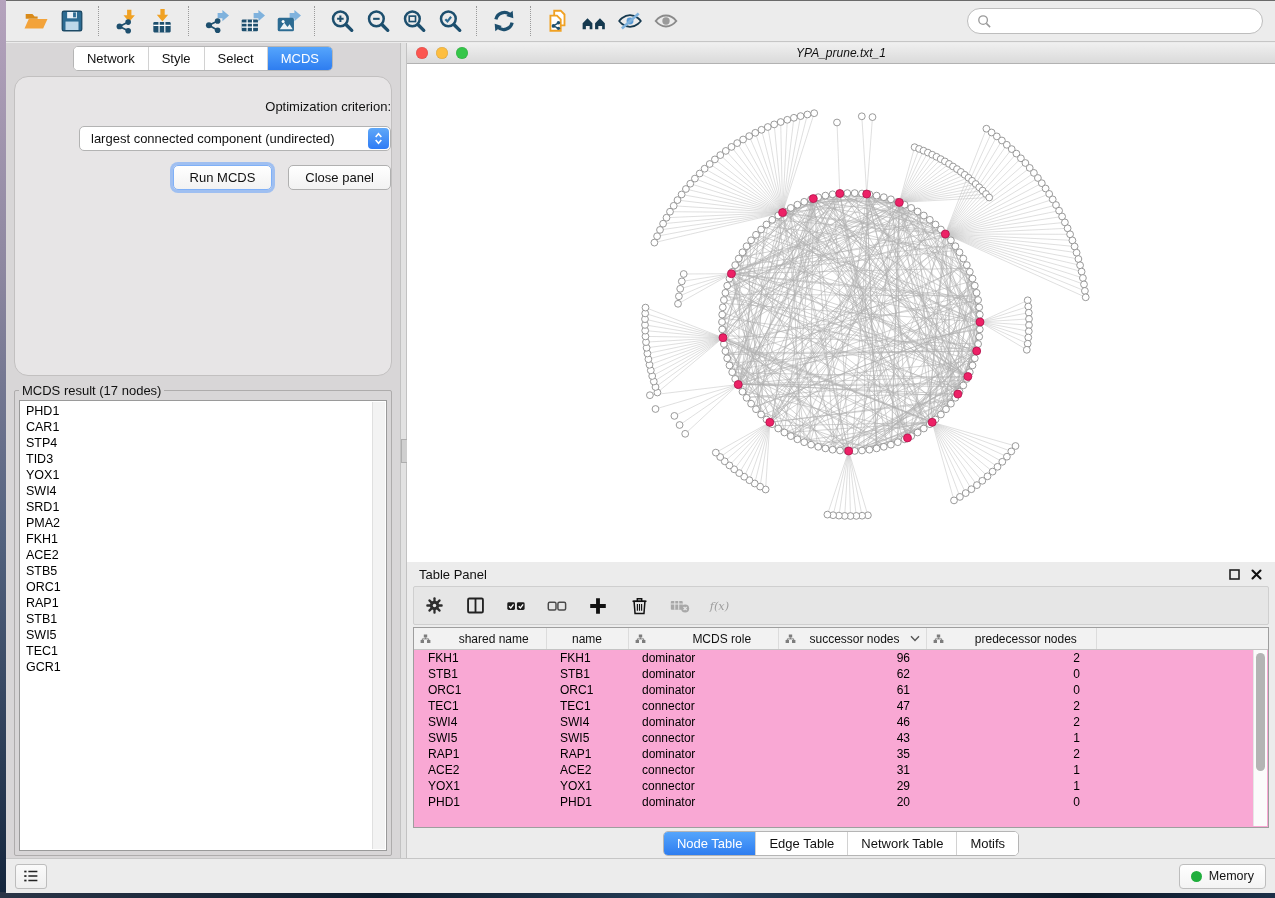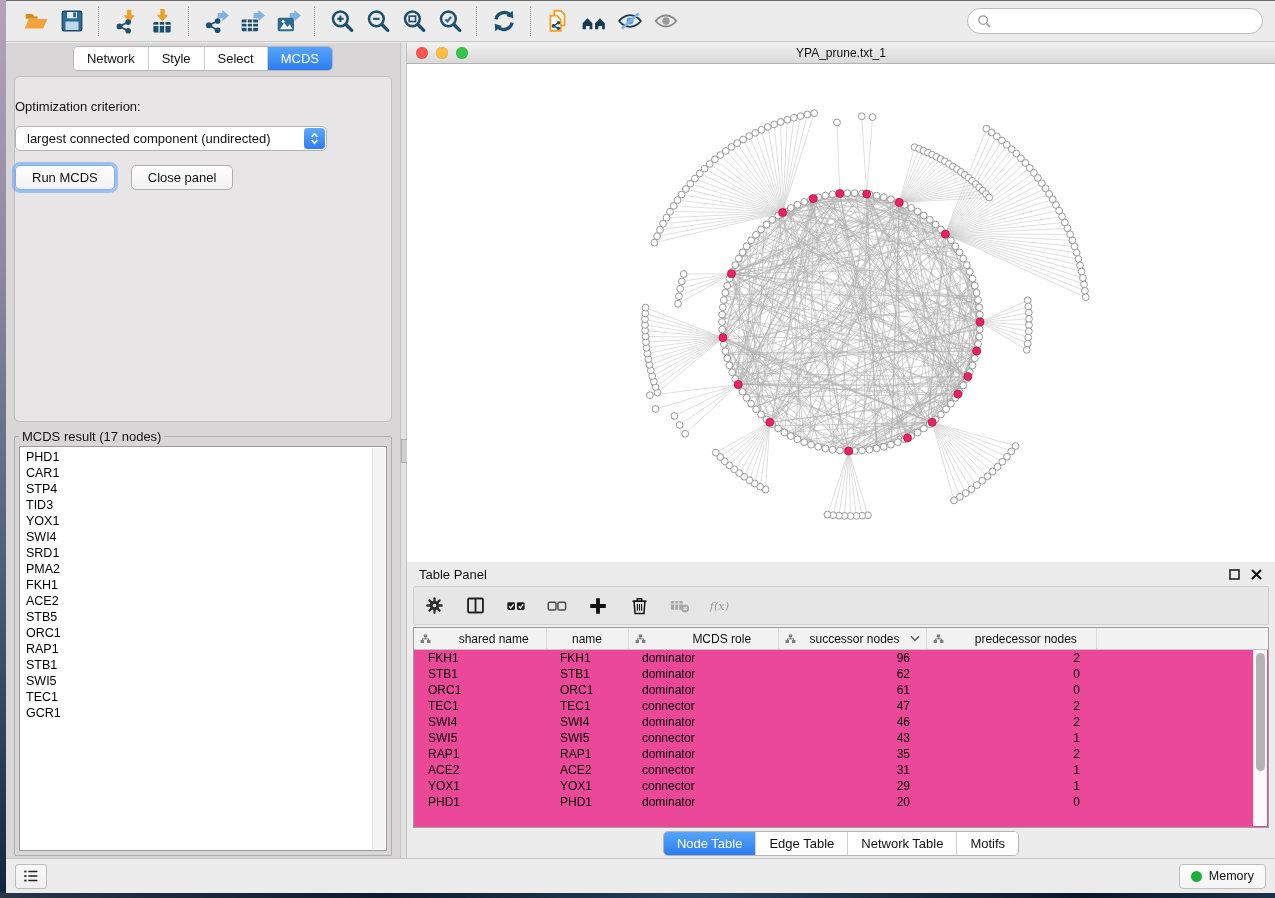--- a/index.html
+++ b/index.html
@@ -26,22 +26,22 @@
   
   .control-panel{width:394px;background:#d8d6d7;display:flex;flex-direction:column;box-sizing:border-box;}
   .cp-header{height:25px;display:flex;align-items:center;padding:0 10px;font-size:13px;color:#111;}
   .win-btns{margin-left:auto;display:flex;gap:9px;align-items:center;}
   .win-btn{background:none;border:none;padding:0;width:13px;height:13px;display:flex;align-items:center;justify-content:center;cursor:pointer;}
   .seg{display:inline-flex;background:#fff;border:1px solid #b5b5b5;border-radius:5px;overflow:hidden;font-size:13px;}
   .seg button{padding:4px 13px;background:#fff;border:none;border-right:1px solid #d2d2d2;color:#111;font-size:13px;cursor:pointer;font-family:"Liberation Sans",sans-serif;}
   .seg button:last-child{border-right:none;}
   .seg button.active{background:linear-gradient(#55a5fc,#2e7df0);color:#fff;}
   .cp-tabs{display:flex;justify-content:center;margin:3px 0 0;}
-  .cp-content{margin:5px 8px 0;background:#e7e5e6;border:1px solid #c2c0c0;border-radius:5px;height:346px;
-    display:flex;flex-direction:column;align-items:flex-start;box-sizing:border-box;flex:0 0 auto;}
+  .cp-content{margin:5px 8px 0;background:#e7e5e6;border:1px solid #c2c0c0;border-radius:14px;height:300px;
+    display:flex;flex-direction:column;align-items:flex-end;box-sizing:border-box;flex:0 0 auto;}
   .opt-label{margin-top:22px;font-size:13px;color:#111;}
   .dropdown{margin-top:12px;width:312px;height:25px;background:#fff;border:1px solid #b3b3b3;border-radius:5px;
     display:flex;align-items:center;box-sizing:border-box;cursor:pointer;}
   .dropdown .val{flex:1;font-size:13px;padding-left:11px;color:#111;white-space:nowrap;}
   .dropdown .stepper{width:21px;height:21px;margin-right:1px;border-radius:4px;background:linear-gradient(#5fa8f8,#2f7bf5);
     display:flex;align-items:center;justify-content:center;}
   .btn-row{margin-top:14px;display:flex;gap:16px;}
   .pushbtn{height:25px;padding:0 16px;background:linear-gradient(#ffffff,#f2f2f2);border:1px solid #b0b0b0;border-radius:5px;
     font-size:13px;color:#111;cursor:pointer;font-family:"Liberation Sans",sans-serif;}
   .pushbtn.focused{border-color:#7fb0f7;box-shadow:0 0 0 3px rgba(100,160,250,.55);}
@@ -52,36 +52,36 @@
   .list-box::after{content:'';position:absolute;top:1px;bottom:1px;right:1px;width:12px;background:#f3f3f3;border-left:1px solid #e0e0e0;}
   .list-box ul{margin:2px 0 0;padding:0;list-style:none;}
   .list-box li{font-size:12.5px;line-height:16px;padding-left:6px;color:#000;}
 
   
   .splitter{width:7px;background:#e2e2e2;border-left:1px solid #c2c2c2;border-right:1px solid #c2c2c2;position:relative;box-sizing:border-box;cursor:col-resize;}
   .splitter-handle{position:absolute;top:396px;left:0;width:5px;height:22px;background:#cfcfcf;border:1px solid #aeaeae;}
 
   
   .right-col{flex:1;display:flex;flex-direction:column;min-width:0;}
-  .net-window{height:519px;display:flex;flex-direction:column;flex:0 0 auto;}
+  .net-window{height:519px;display:flex;flex-direction:column;flex:0 0 auto;font-style:italic;}
   .net-titlebar{height:20px;background:linear-gradient(#f0f0f0,#dadada);border-bottom:1px solid #b2b2b2;
     position:relative;display:flex;align-items:center;justify-content:center;font-size:12px;color:#111;}
   .lights{position:absolute;left:9px;top:4px;display:flex;gap:8px;}
   .light{width:12px;height:12px;border-radius:50%;border:none;padding:0;cursor:pointer;box-shadow:inset 0 0 1px rgba(0,0,0,.35);}
   .net-canvas{flex:1;background:#fff;position:relative;}
   .net-canvas svg{position:absolute;inset:0;width:100%;height:100%;}
 
   
   .table-panel{flex:1;background:#ececec;display:flex;flex-direction:column;min-height:0;}
   .tp-header{height:24px;display:flex;align-items:center;padding:0 12px;font-size:13px;color:#111;}
   .tp-toolbar{height:37px;background:#e6e6e6;border:1px solid #cfcfcf;border-radius:2px;margin:0 6px;
     display:flex;align-items:center;gap:17px;padding:0 8px;flex:0 0 auto;}
   .tpi{background:none;border:none;padding:0;width:24px;height:24px;display:flex;align-items:center;justify-content:center;cursor:pointer;}
   .tpi.disabled{cursor:default;}
-  .tp-table-wrap{flex:1;margin:2px 6px 0;background:#ec4899;border:1px solid #9e9e9e;position:relative;overflow:hidden;}
+  .tp-table-wrap{flex:1;margin:2px 6px 0;background:#f9a8d4;border:1px solid #9e9e9e;position:relative;overflow:hidden;}
   table.node-table{border-collapse:collapse;table-layout:fixed;width:100%;}
   .node-table th{height:21px;background:#f2f2f2;border-bottom:1px solid #c4c4c4;border-right:1px solid #dcdcdc;
     font-weight:normal;font-size:12px;color:#111;padding:0;white-space:nowrap;overflow:hidden;}
   .node-table th:last-child{border-right:none;}
   .th-inner{display:flex;align-items:center;justify-content:center;gap:6px;padding:0 6px;}
   .th-inner .tree{flex:0 0 auto;margin-right:auto;}
   .th-inner .lbl{margin:0 auto;}
   .node-table td{height:16px;font-size:12px;color:#000;padding:0 4px 0 14px;white-space:nowrap;overflow:hidden;}
   .node-table td.num{text-align:right;padding-right:16px;}
   .tp-scroll{position:absolute;top:22px;right:1px;bottom:1px;width:13px;background:#fbfbfb;border-left:1px solid #e6e6e6;}

